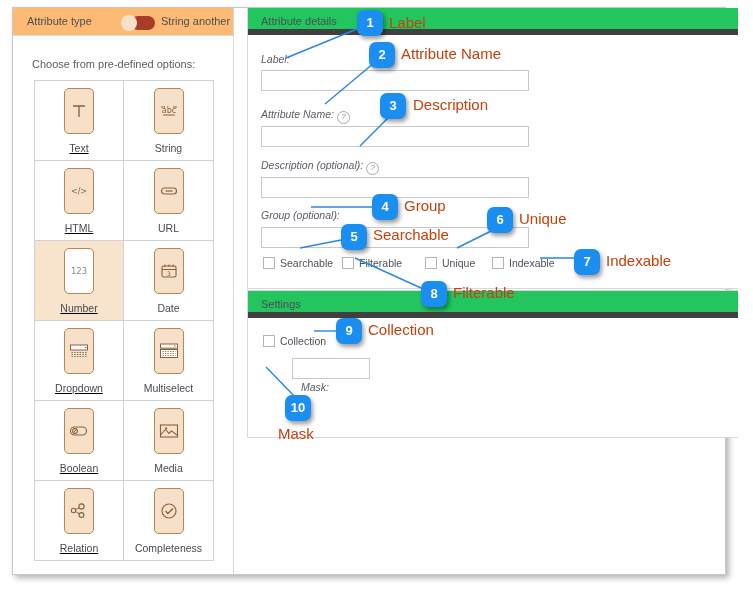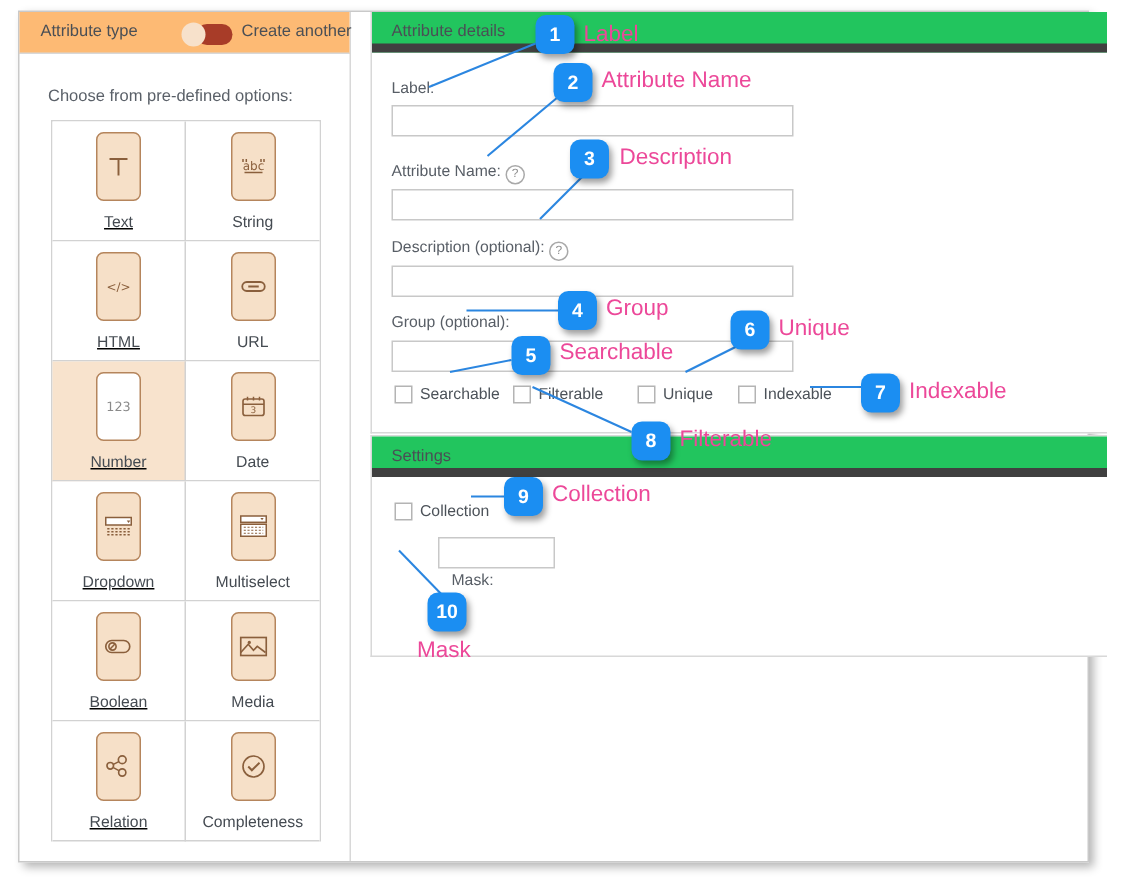--- a/index.html
+++ b/index.html
@@ -73,21 +73,21 @@
   .panel{position:absolute;left:13px;background:#fff;border:1px solid #d8d8d8;box-sizing:border-box;}
   .panel-header{
     height:27px;background:#22c55e;border-bottom:6px solid #404040;
     box-sizing:border-box;position:relative;
   }
   .panel-header .ptitle{position:absolute;left:13px;top:7px;font-size:11px;color:#4a4f55;}
 
   #panel-details{top:0;width:491px;height:281px;border-top:none;border-right:none;}
   #panel-settings{top:282px;width:491px;height:148px;border-right:none;}
 
-  .field-label{position:absolute;font-size:10.5px;color:#585e66;white-space:nowrap;}
+  .field-label{position:absolute;font-size:10.5px;color:#585e66;white-space:nowrap;font-style:italic;}
   .txtinput{
     position:absolute;height:21px;border:1px solid #c8c8c8;background:#fff;
     box-sizing:border-box;
   }
   .help-icon{
     display:inline-block;width:11px;height:11px;border-radius:50%;
     border:1px solid #a9a9a9;color:#8d8d8d;font-size:8px;line-height:10px;
     text-align:center;vertical-align:-1px;margin-left:3px;font-family:"Liberation Sans",sans-serif;
   }
 
@@ -98,40 +98,40 @@
   .cbox-label{position:absolute;font-size:10.5px;color:#4c5259;white-space:nowrap;}
 
   
   #callouts{position:absolute;left:0;top:0;width:753px;height:595px;pointer-events:none;}
   .badge{
     position:absolute;width:26px;height:26px;border-radius:7px;background:#1b8ef2;
     color:#fff;font-size:13px;font-weight:bold;line-height:26px;text-align:center;
     box-shadow:2px 3px 4px rgba(0,0,0,0.38);
   }
   .ctext{
-    position:absolute;font-size:15px;color:#ec4899;white-space:nowrap;
+    position:absolute;font-size:15px;color:#c2410c;white-space:nowrap;
     font-family:"Liberation Sans",sans-serif;
   }
   #lines{position:absolute;left:0;top:0;}
 </style>
 </head>
 <body>
 
 <div id="window">
 
   <div id="left-col">
 
     <div id="left-header">
       <span class="hdr-title">Attribute type</span>
 
       <div id="toggle-wrap">
         <div id="toggle-track"></div>
         <div id="toggle-knob"></div>
       </div>
-      <span id="toggle-label">Create another</span>
+      <span id="toggle-label">String another</span>
     </div>
 
     <div id="choose-label">Choose from pre-defined options:</div>
 
     <div id="tile-grid">
         <div class="tile left-cell">
           <div class="glyph">
             <svg width="18" height="18" viewBox="0 0 18 18">
               <path d="M3 4h12M9 4v11" stroke="#8a5f3c" stroke-width="1.3" fill="none"></path>
             </svg>

